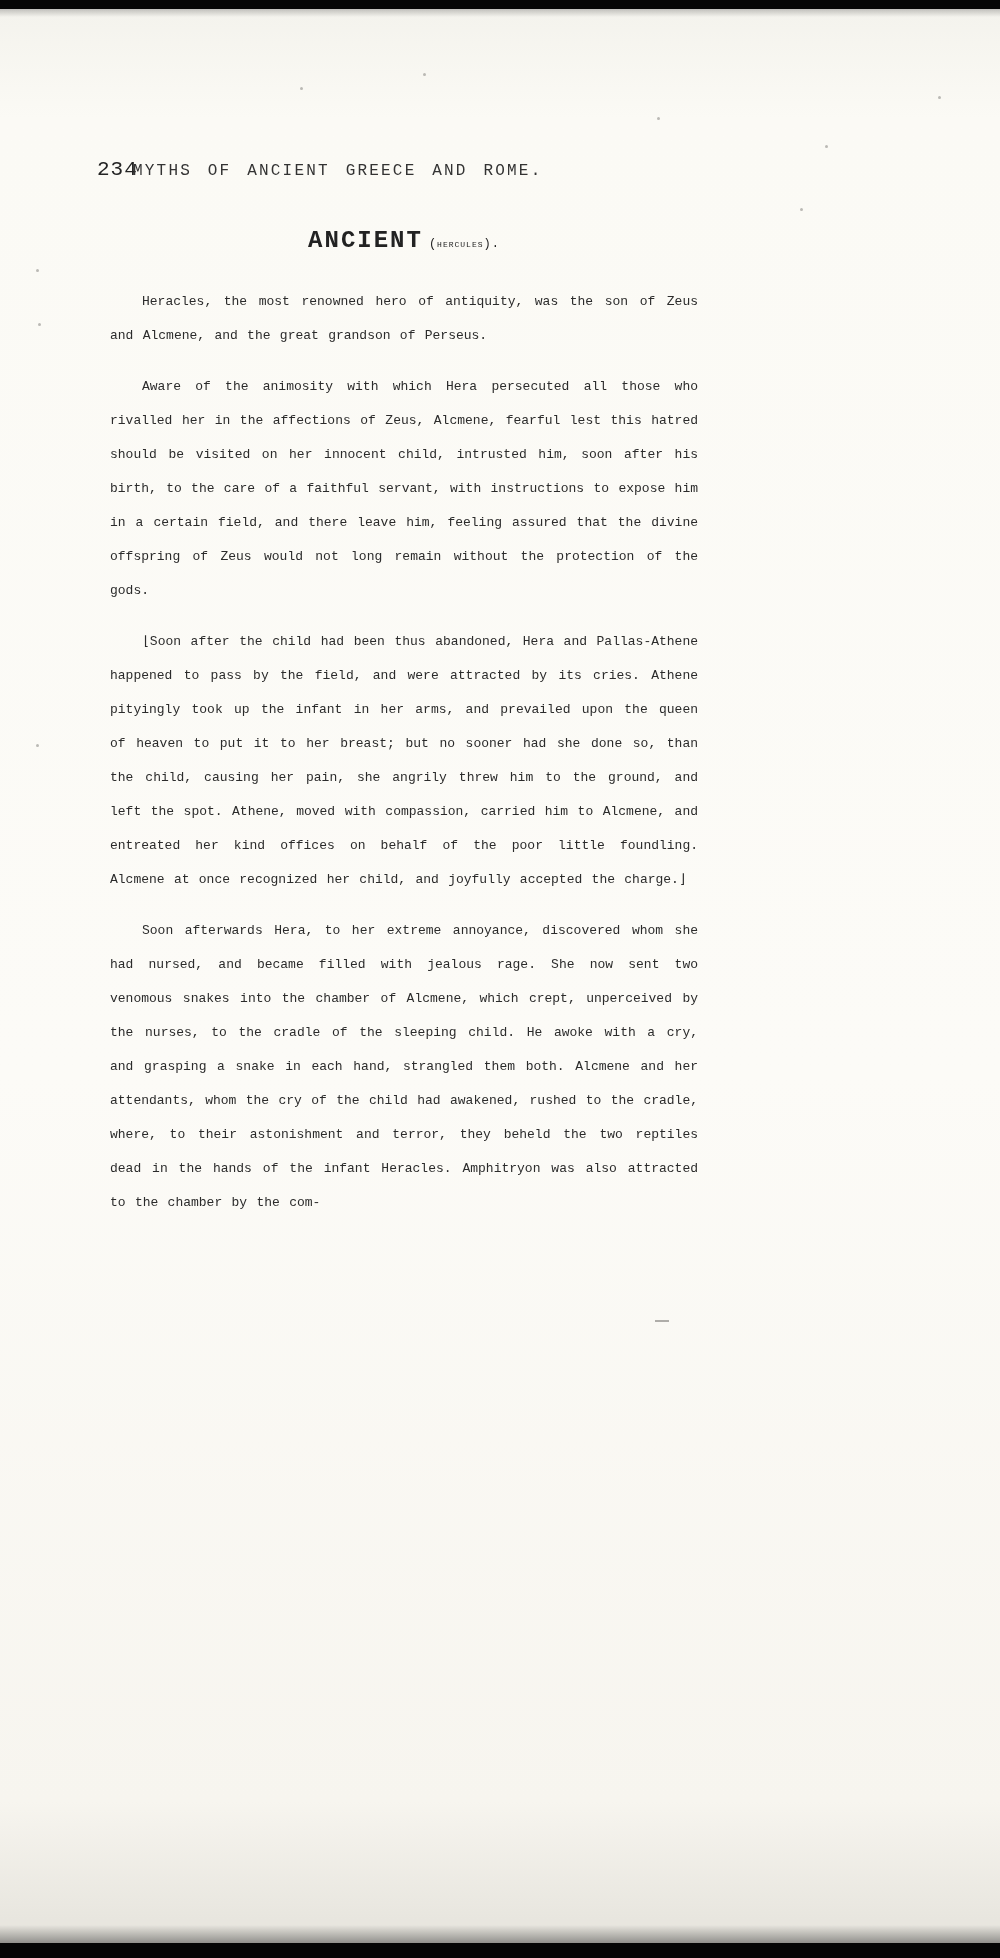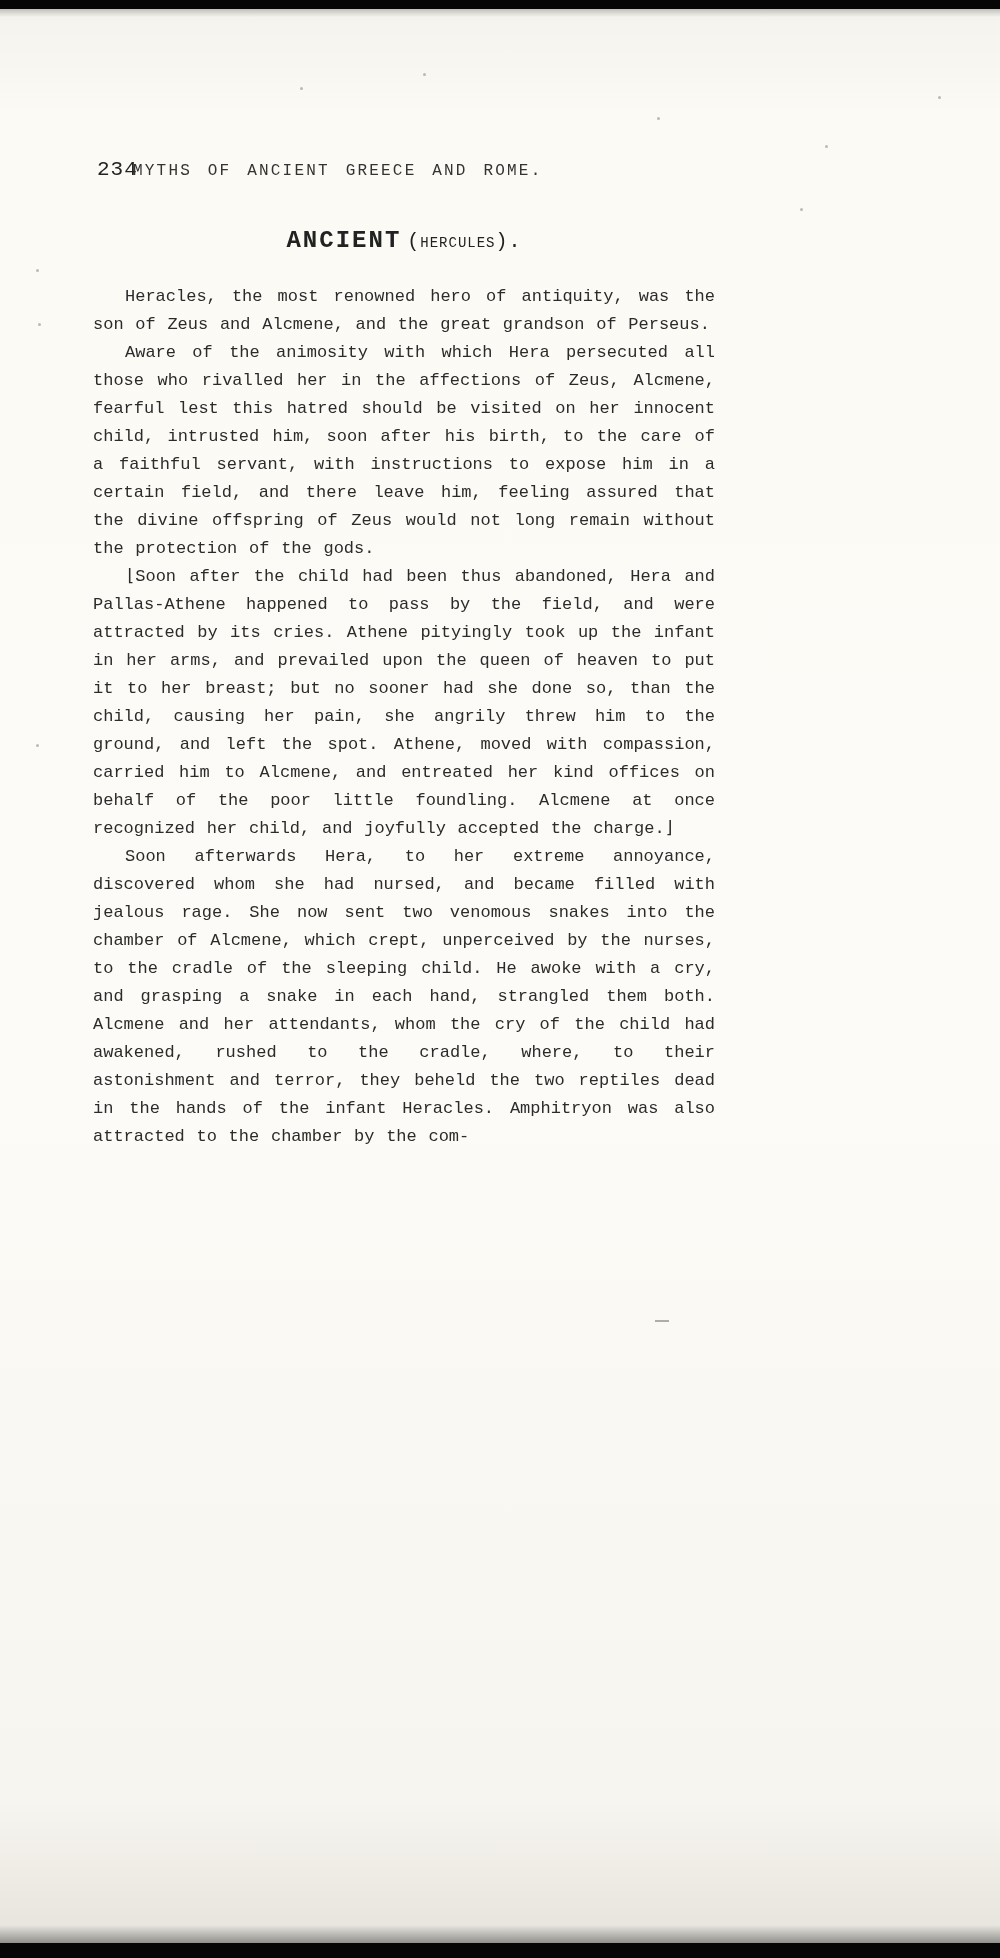--- a/index.html
+++ b/index.html
@@ -72,31 +72,31 @@
   .chapter-title {
     margin: 42px 0 26px 0;
     text-align: center;
     font-size: 24px;
     line-height: 30px;
     font-weight: 700;
     letter-spacing: 2px;
     color: #222;
   }
   .chapter-subtitle {
-    font-size: 20px;
+    font-size: 12px;
     font-weight: 400;
     font-variant: small-caps;
     letter-spacing: 1px;
     margin-left: 6px;
     text-transform: lowercase;
   }
   .body-paragraph {
-    margin: 0;
-    font-size: 17px;
-    line-height: 28px;
+    margin: 17px;
+    font-size: 13px;
+    line-height: 34px;
     text-align: justify;
     text-indent: 32px;
     color: #2b2b2b;
     word-spacing: 1.5px;
   }
   .speck {
     position: absolute;
     background: #9f9e9a;
     border-radius: 50%;
     width: 3px;

